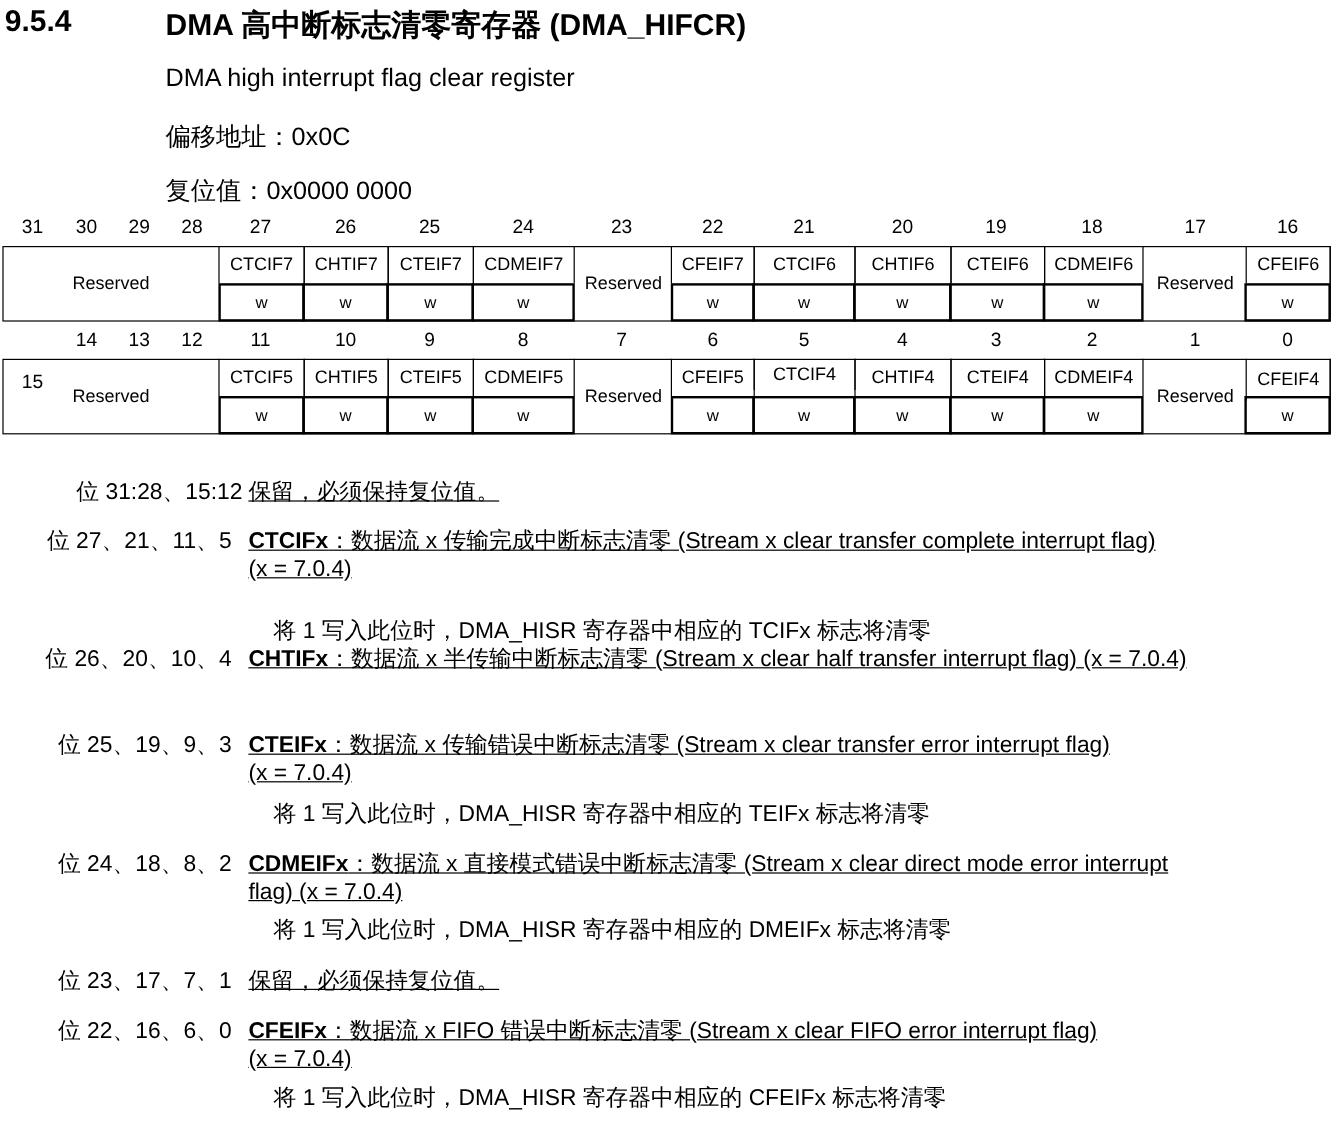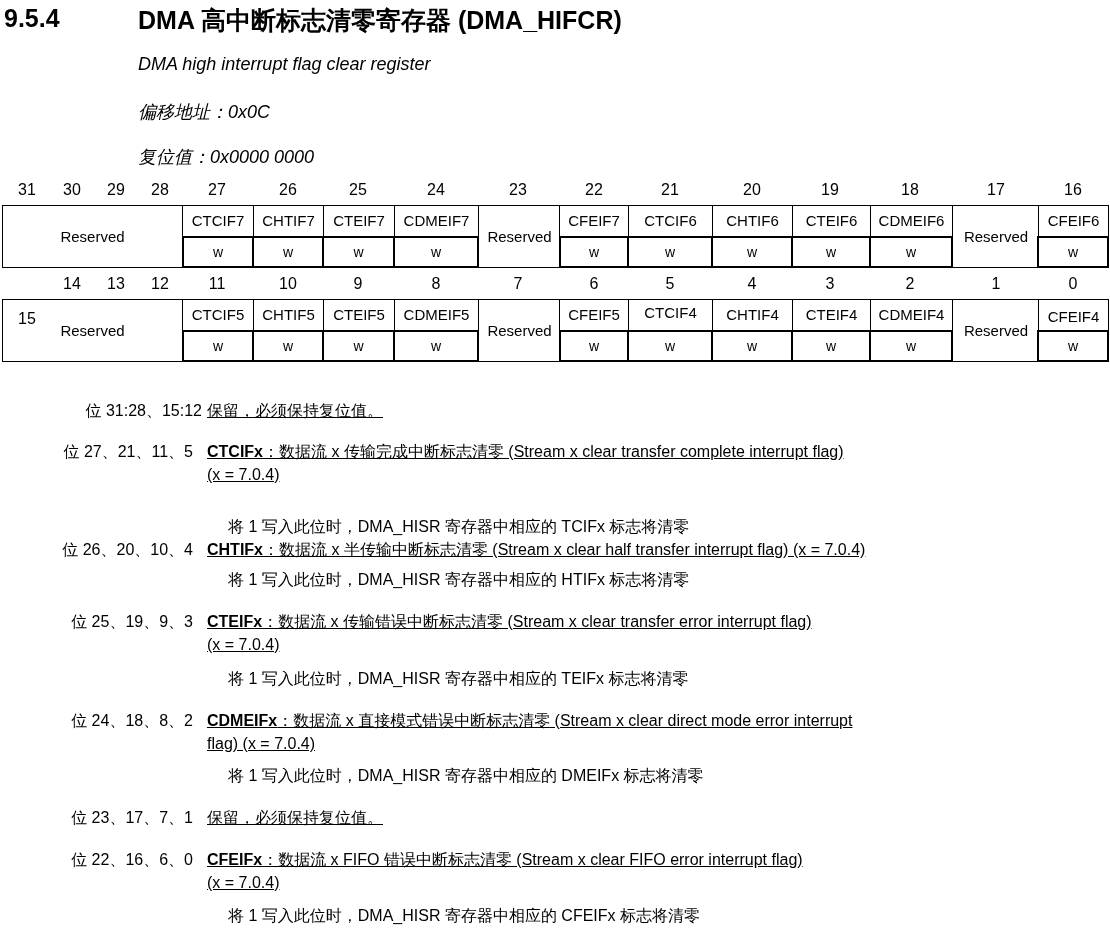--- a/index.html
+++ b/index.html
@@ -3,30 +3,30 @@
 <meta charset="utf-8">
 <style>
   html, body { margin: 0; padding: 0; background: #ffffff; }
   body {
     width: 1110px; height: 945px; position: relative; overflow: hidden;
     font-family: "Liberation Sans", "DejaVu Sans", sans-serif; color: #000;
   }
   .abs { position: absolute; white-space: nowrap; }
   .sec-num { left: 4px; top: 4px; font-size: 25px; font-weight: bold; }
   .sec-title { left: 138px; top: 4px; font-size: 25px; font-weight: bold; }
-  .meta { left: 138px; font-size: 18px; font-style: italic; }
+  .meta { left: 138px; font-size: 21px; }
   .bitnum { position: absolute; font-size: 16px; transform: translateX(-50%); text-align: center; }
   .cell {
     position: absolute; box-sizing: border-box; font-size: 15px;
     display: flex; align-items: center; justify-content: center;
   }
   .outer { border: 1px solid #000; }
   .name { border-left: 1px solid #000; border-right: 1px solid #000; }
   .acc { border: 2px solid #000; font-size: 14px; }
-  .desc { position: absolute; font-size: 16px; line-height: 23px; }
+  .desc { position: absolute; font-size: 19px; line-height: 23px; }
   .desc .bits { position: absolute; text-align: right; white-space: nowrap; }
   .desc .body { position: absolute; left: 207px; white-space: nowrap; text-decoration: underline; }
   .desc .note { position: absolute; left: 228px; white-space: nowrap; }
   b { font-weight: bold; }
 </style>
 </head>
 <body>
 
 <div class="abs sec-num">9.5.4</div>
 <div class="abs sec-title">DMA 高中断标志清零寄存器 (DMA_HIFCR)</div>
@@ -148,21 +148,20 @@
   <div class="desc" style="left:0;top:440px;width:1110px;height:80px;">
     <span class="bits" style="right:917px;">位 27、21、11、5</span>
     <span class="body"><b>CTCIFx</b><span>：数据流 x 传输完成中断标志清零 (Stream x clear transfer complete interrupt flag)</span></span>
     <span class="body" style="top:23px;">(x = 7.0.4)</span>
     <span class="note" style="top:75px;">将 1 写入此位时，DMA_HISR 寄存器中相应的 TCIFx 标志将清零</span>
   </div>
 
   <div class="desc" style="left:0;top:538px;width:1110px;height:60px;">
     <span class="bits" style="right:917px;">位 26、20、10、4</span>
     <span class="body"><b>CHTIFx</b><span>：数据流 x 半传输中断标志清零 (Stream x clear half transfer interrupt flag) (x = 7.0.4)</span></span>
-    <span class="note" style="top:30px;">将 1 写入此位时，DMA_HISR 寄存器中相应的 HTIFx 标志将清零</span>
   </div>
 
   <div class="desc" style="left:0;top:610px;width:1110px;height:80px;">
     <span class="bits" style="right:917px;">位 25、19、9、3</span>
     <span class="body"><b>CTEIFx</b><span>：数据流 x 传输错误中断标志清零 (Stream x clear transfer error interrupt flag)</span></span>
     <span class="body" style="top:23px;">(x = 7.0.4)</span>
     <span class="note" style="top:57px;">将 1 写入此位时，DMA_HISR 寄存器中相应的 TEIFx 标志将清零</span>
   </div>
 
   <div class="desc" style="left:0;top:709px;width:1110px;height:80px;">

